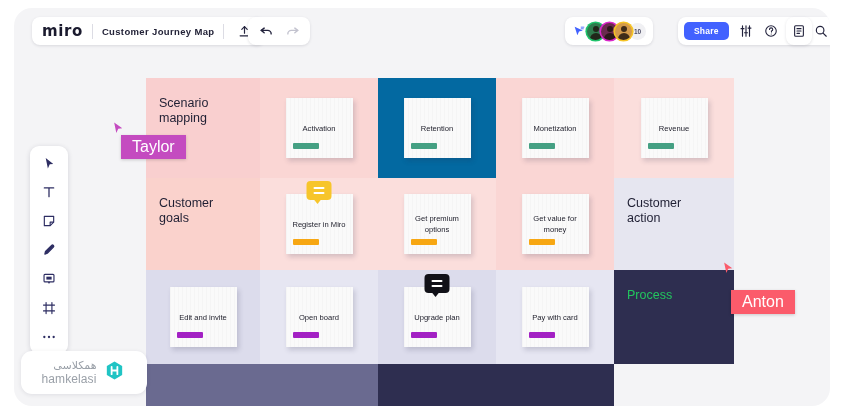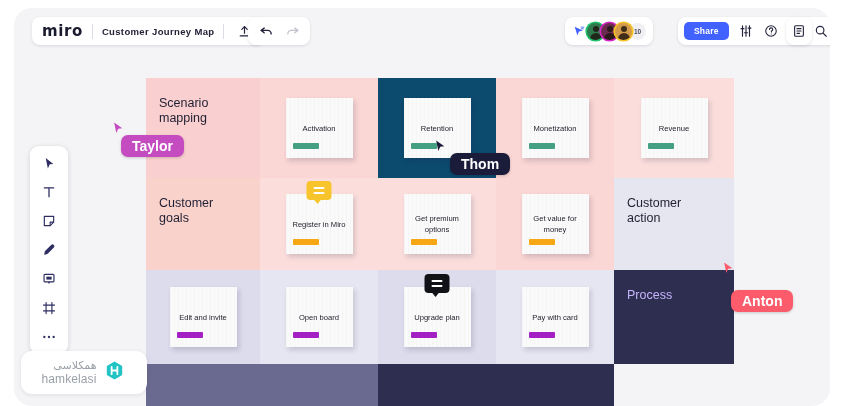--- a/index.html
+++ b/index.html
@@ -63,43 +63,43 @@
   }
   .tool{width:22px;height:20px;display:flex;align-items:center;justify-content:center;cursor:pointer;}
   
   .board{position:absolute;left:132px;top:70px;width:588px;height:330px;}
   .grid{position:absolute;inset:0;display:grid;
     grid-template-columns:114px 118px 118px 118px 120px;
     grid-template-rows:100px 92px 94px 44px;}
   .cell{position:relative;display:flex;align-items:center;justify-content:center;}
   .rowhead{justify-content:flex-start;padding-left:13px;align-items:flex-start;padding-top:18px;}
   .rowhead span{font-size:12.5px;color:#1f1f33;line-height:1.22;font-weight:400;max-width:80px;}
-  .rowhead.dark span{color:#c4b5fd;}
+  .rowhead.dark span{color:#22c55e;}
   
   .note{
     position:relative;width:67px;height:60px;background:#fafafa;
     box-shadow:2px 3px 5px rgba(40,40,70,.18);
     display:flex;align-items:center;justify-content:center;
     background-image:repeating-linear-gradient(90deg,rgba(0,0,0,.018) 0 1px,transparent 1px 4px);
   }
   .note .txt{font-size:7.6px;color:#23232f;text-align:center;line-height:1.45;padding:0 6px;}
   .note .bar{position:absolute;left:7px;bottom:9px;width:26px;height:6px;border-radius:1px;}
   .badge{
     position:absolute;top:-13px;left:50%;transform:translateX(-50%);
     width:25px;height:19px;border-radius:4px;
     display:flex;flex-direction:column;align-items:center;justify-content:center;gap:2.5px;
   }
   .badge:after{content:"";position:absolute;bottom:-4px;left:7px;
     border-left:4px solid transparent;border-right:4px solid transparent;border-top:5px solid currentColor;}
   .badge i{display:block;width:11px;height:1.8px;border-radius:1px;background:#fff;}
   
   .cur{position:absolute;display:flex;flex-direction:column;align-items:flex-start;}
   .cur .tag{
-    border-radius:7px;padding:3px 11px;color:#fff;font-size:14px;
-    font-weight:700;white-space:nowrap;margin-top:-1px;margin-left:9px;
+    border-radius:0;padding:3px 11px;color:#fff;font-size:16px;
+    font-weight:400;white-space:nowrap;margin-top:-1px;margin-left:9px;
     box-shadow:0 1px 3px rgba(0,0,0,.18);
   }
   .ptr{width:13px;height:16px;}
   
   .watermark{
     position:absolute;left:7px;bottom:12px;width:126px;height:43px;
     background:#ffffff;border-radius:11px;
     display:flex;align-items:center;justify-content:center;gap:7px;
     box-shadow:0 1px 4px rgba(40,40,70,.10);
   }
@@ -252,21 +252,21 @@
 
       <div class="cell rowhead" style="background:#f9cfcf">
         <span>Scenario mapping</span>
       </div>
       <div class="cell" style="background:#fad6d4">
         <div class="note">
           <span class="txt">Activation</span>
           <span class="bar" style="background:#45a083"></span>
         </div>
       </div>
-      <div class="cell" style="background:#0c4a6e">
+      <div class="cell" style="background:#0369a1">
         <div class="note">
           <span class="txt">Retention</span>
           <span class="bar" style="background:#45a083"></span>
         </div>
       </div>
       <div class="cell" style="background:#fad6d4">
         <div class="note">
           <span class="txt">Monetization</span>
           <span class="bar" style="background:#45a083"></span>
         </div>
@@ -346,26 +346,20 @@
     </div>
   </div>
 
   <div class="cur" style="left:98px;top:112px;">
     <svg class="ptr" viewBox="0 0 24 24">
       <path d="M4 2 L19 12.5 L11.5 13.5 L8 21 Z" fill="#c44bc0"></path>
     </svg>
     <span class="tag" style="background:#c44bc0">Taylor</span>
   </div>
 
-  <div class="cur" style="left:420px;top:130px;">
-    <svg class="ptr" viewBox="0 0 24 24">
-      <path d="M4 2 L19 12.5 L11.5 13.5 L8 21 Z" fill="#1b1b3a"></path>
-    </svg>
-    <span class="tag" style="background:#1b1b3a;margin-left:16px;">Thom</span>
-  </div>
 
   <div class="cur" style="left:708px;top:252px;gap:15px;">
     <svg class="ptr" viewBox="0 0 24 24">
       <path d="M4 2 L19 12.5 L11.5 13.5 L8 21 Z" fill="#fb5b6b"></path>
     </svg>
     <span class="tag" style="background:#fb5b6b">Anton</span>
   </div>
 
   <div class="watermark">
     <span class="wm-text">

